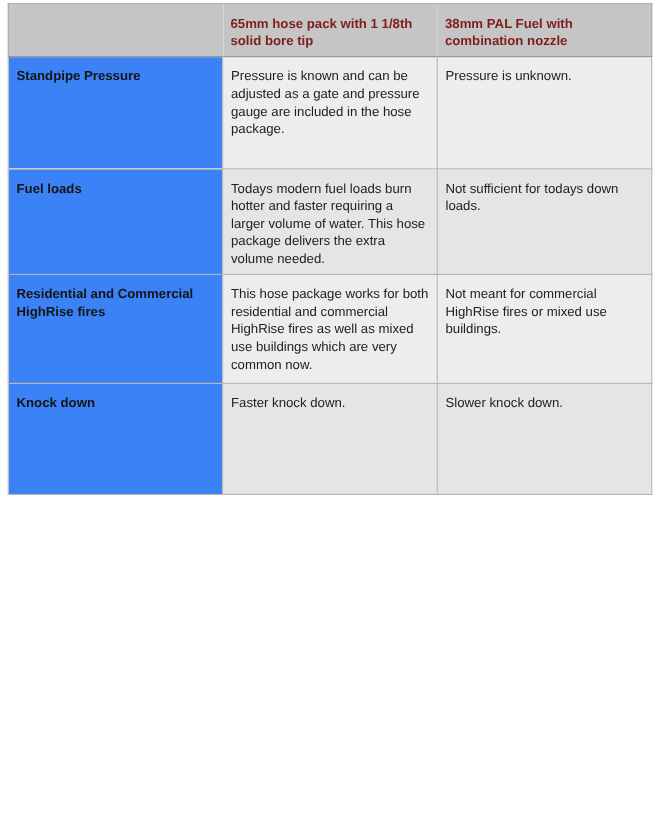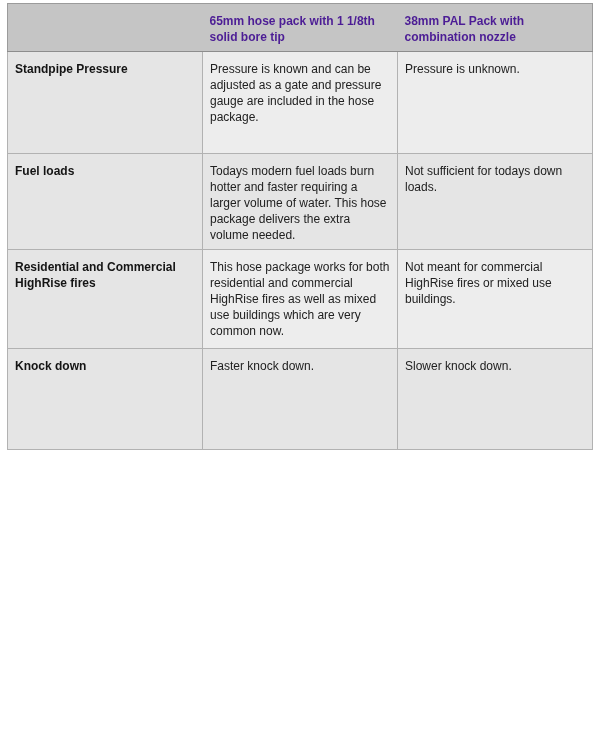--- a/index.html
+++ b/index.html
@@ -30,27 +30,27 @@
   th, td {
     vertical-align: top;
     text-align: left;
     padding: 9px 6px 6px 7px;
     font-size: 12px;
     line-height: 16px;
     overflow: hidden;
   }
   thead th {
     background: #c5c5c5;
-    color: #4c1d95;
+    color: #7f1d1d;
     font-weight: bold;
     border-bottom: 1px solid #8d8d8d;
     height: 24px;
   }
   tbody th.rowlabel {
-    background: #e5e5e5;
+    background: #3b82f6;
     color: #141414;
     font-weight: bold;
     border: 1px solid #b2b2b2;
   }
   tbody td {
     background: #e5e5e5;
     color: #212121;
     border: 1px solid #b2b2b2;
     white-space: pre-line;
   }
@@ -63,21 +63,21 @@
   <table class="cmp">
     <colgroup>
       <col class="c1">
         <col class="c2">
         <col class="c3">
     </colgroup>
     <thead>
       <tr>
         <th></th>
         <th>65mm hose pack with 1 1/8th solid bore tip</th>
-        <th>38mm PAL Pack with combination nozzle</th>
+        <th>38mm PAL Fuel with combination nozzle</th>
       </tr>
     </thead>
     <tbody>
       <tr class="band" style="height:102px;">
         <th class="rowlabel">Standpipe Pressure</th>
         <td>Pressure is known and can be adjusted as a gate and pressure gauge are included in the hose package.</td>
         <td>Pressure is unknown.</td>
       </tr>
       <tr style="height:96px;">
         <th class="rowlabel">Fuel loads</th>

